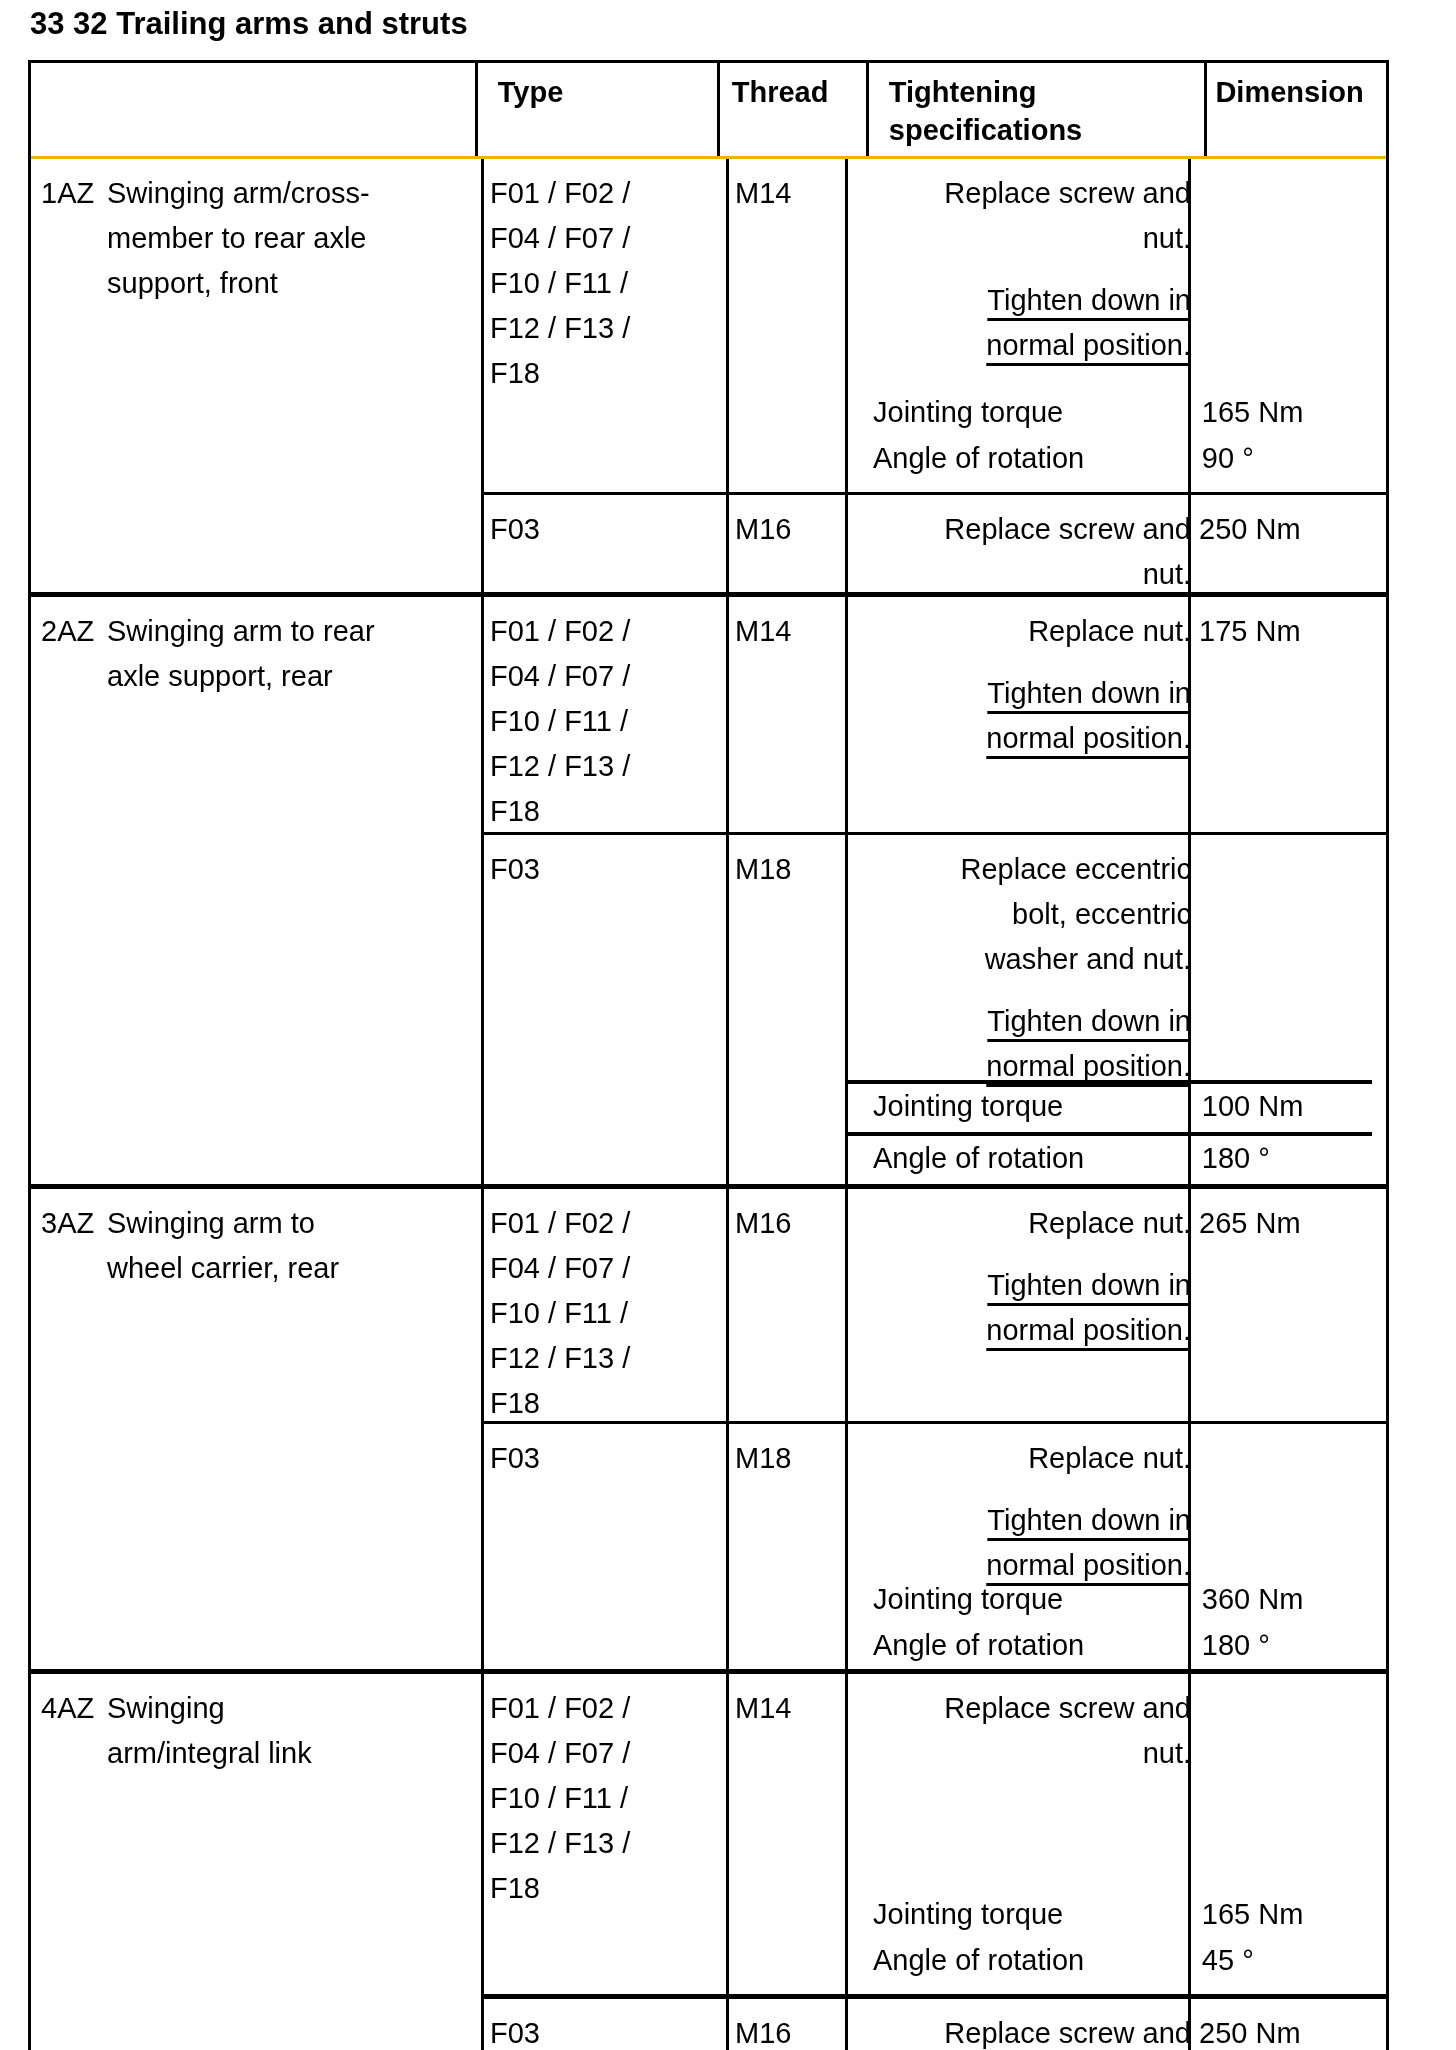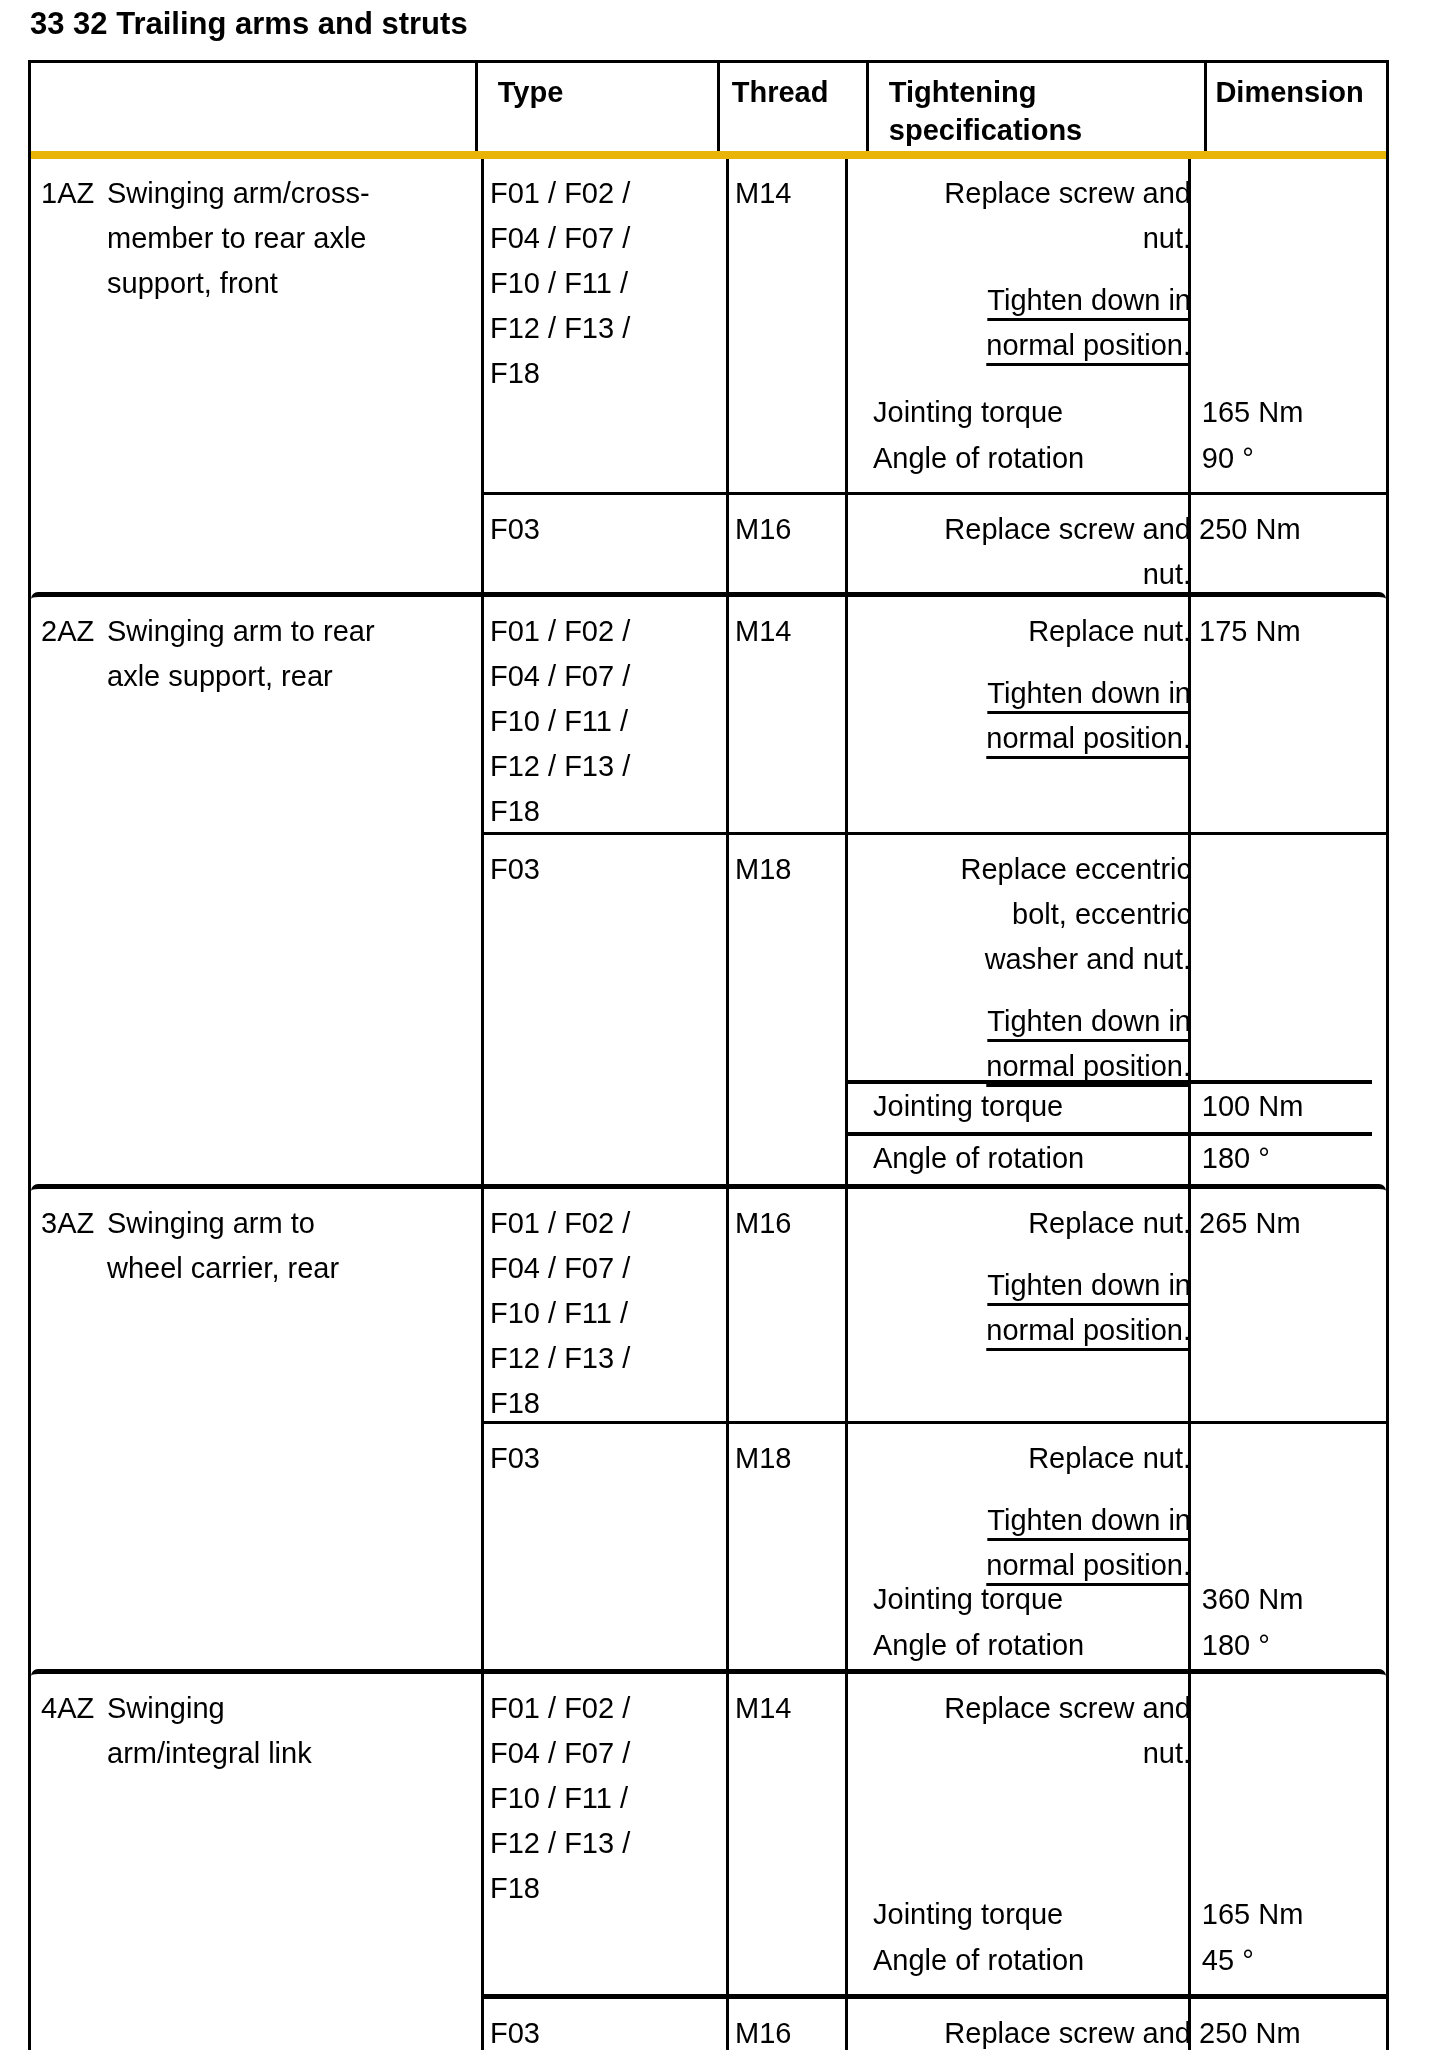--- a/index.html
+++ b/index.html
@@ -12,30 +12,30 @@
   .page{position:absolute;inset:0;overflow:hidden;background:#fff;}
   .title{
     position:absolute;left:30px;top:4px;margin:0;
     font-size:31px;font-weight:bold;line-height:40px;letter-spacing:0;
   }
   .table{
     position:absolute;left:28px;top:60px;width:1355px;
     border:3px solid #000;background:#fff;
   }
   
-  .header{display:flex;height:96px;box-sizing:border-box;border-bottom:8px solid #eab308;}
+  .header{display:flex;height:96px;box-sizing:border-box;border-bottom:3px solid #eab308;}
   .hc{font-weight:bold;padding-top:10px;box-sizing:content-box;line-height:38px;}
   .h1{width:450px;}
   .h2{width:242px;border-left:3px solid #000;padding-left:20px;box-sizing:border-box;width:245px;}
   .h3{width:151px;border-left:3px solid #000;padding-left:12px;box-sizing:border-box;}
   .h4{width:343px;border-left:3px solid #000;padding-left:20px;box-sizing:border-box;}
   .h5{width:184px;border-left:3px solid #000;padding-left:8px;box-sizing:border-box;}
   
   .group{display:flex;}
-  .group.sep{border-top:5px solid #000;border-radius:7px;}
+  .group.sep{border-top:5px solid #000;}
   .c1{width:450px;display:flex;padding:12px 0 0 10px;box-sizing:border-box;}
   .iid{width:66px;flex:0 0 66px;}
   .idesc{flex:1;padding-right:8px;}
   .subrows{flex:1;display:flex;flex-direction:column;}
   .subrow{display:flex;box-sizing:border-box;}
   .subrow.bt3{border-top:3px solid #000;}
   .subrow.bt5{border-top:5px solid #000;}
   .c2{width:245px;border-left:3px solid #000;box-sizing:border-box;padding:12px 0 0 6px;}
   .c3{width:119px;border-left:3px solid #000;box-sizing:border-box;padding:12px 0 0 6px;}
   .specdim{

